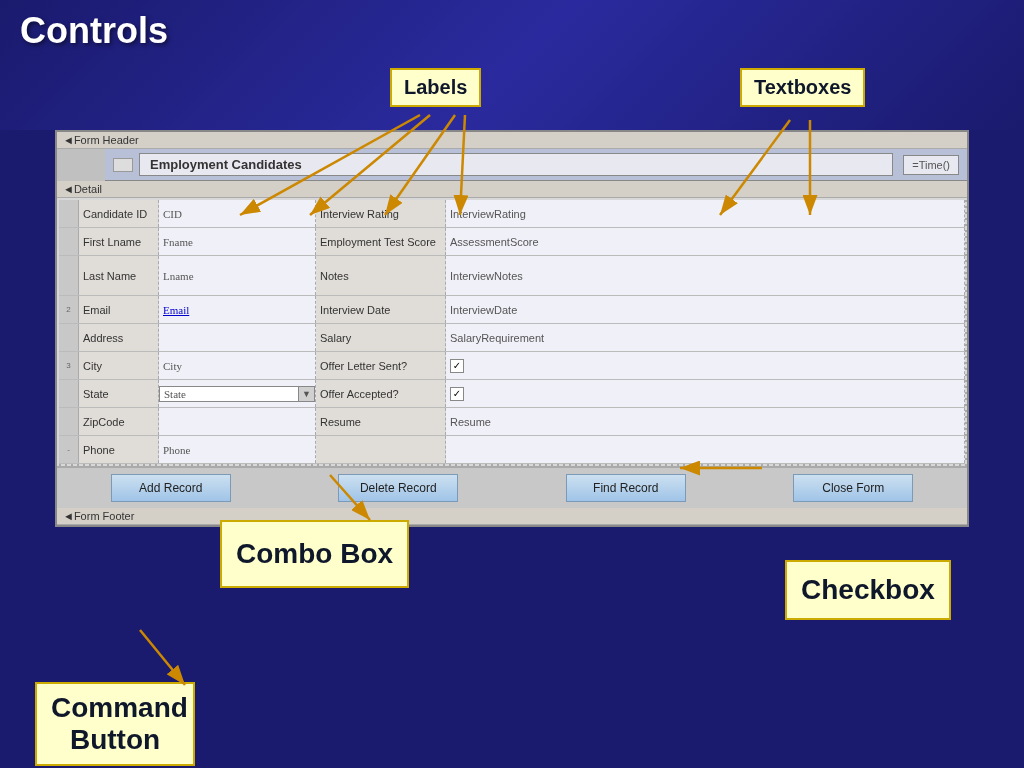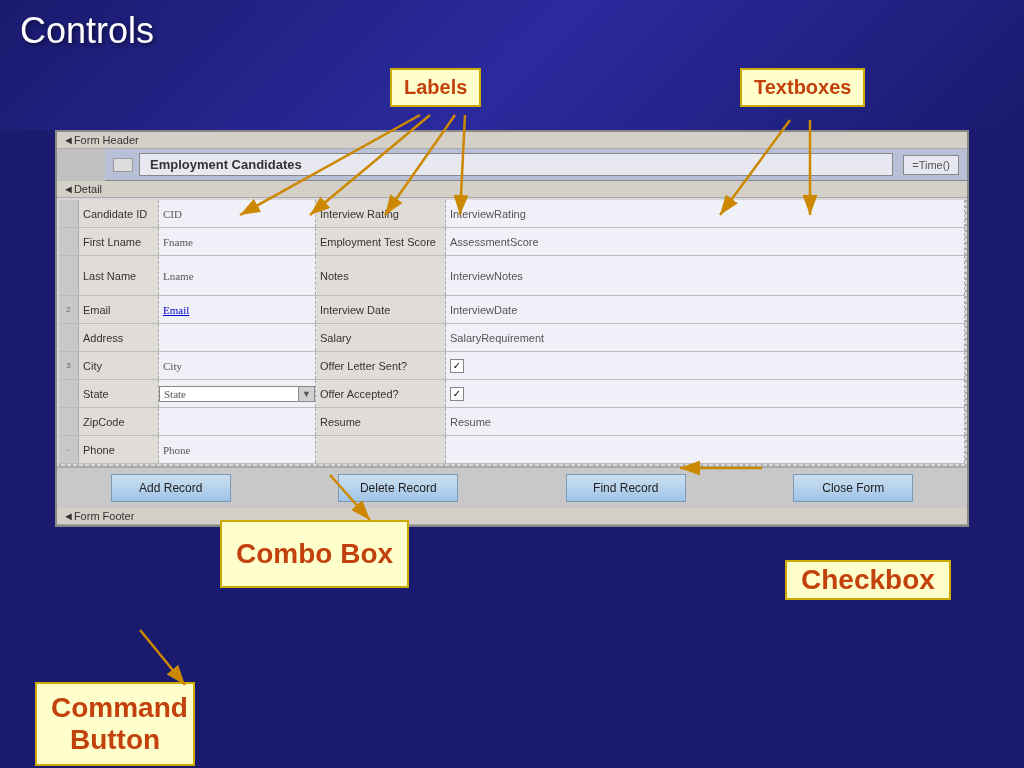--- a/index.html
+++ b/index.html
@@ -8,38 +8,38 @@
     
     .page-header {
       background: linear-gradient(135deg, #1a1a6e 0%, #2a2a9e 50%, #1a1a6e 100%);
       padding: 10px 20px 15px 20px;
       position: relative;
       height: 130px;
     }
     .page-title {
       color: white;
       font-size: 36px;
-      font-weight: normal;
+      font-weight: bold;
       text-shadow: 2px 2px 4px rgba(0,0,0,0.5);
     }
 
     
     .annotation-box {
       position: absolute;
       background: #ffffcc;
       border: 2px solid #ccaa00;
       padding: 6px 12px;
       font-size: 20px;
       font-weight: bold;
-      color: #c2410c;
+      color: #0f172a;
     }
     .annotation-box.labels { top: 68px; left: 390px; }
     .annotation-box.textboxes { top: 68px; left: 740px; }
     .annotation-box.combo-box { position: absolute; top: 390px; left: 195px; font-size: 28px; padding: 16px 14px; background: #ffffcc; border: 2px solid #ccaa00; z-index: 10; }
-    .annotation-box.checkbox { position: absolute; top: 430px; left: 760px; font-size: 28px; padding: 2px 14px; background: #ffffcc; border: 2px solid #ccaa00; z-index: 10; }
+    .annotation-box.checkbox { position: absolute; top: 430px; left: 760px; font-size: 28px; padding: 12px 14px; background: #ffffcc; border: 2px solid #ccaa00; z-index: 10; }
     .annotation-box.command-button { position: absolute; top: 552px; left: 10px; font-size: 28px; padding: 8px 14px; background: #ffffcc; border: 2px solid #ccaa00; z-index: 10; width: 160px; text-align: center; }
 
     
     .arrows-svg {
       position: absolute;
       top: 0; left: 0;
       width: 1024px;
       height: 768px;
       pointer-events: none;
       z-index: 20;

